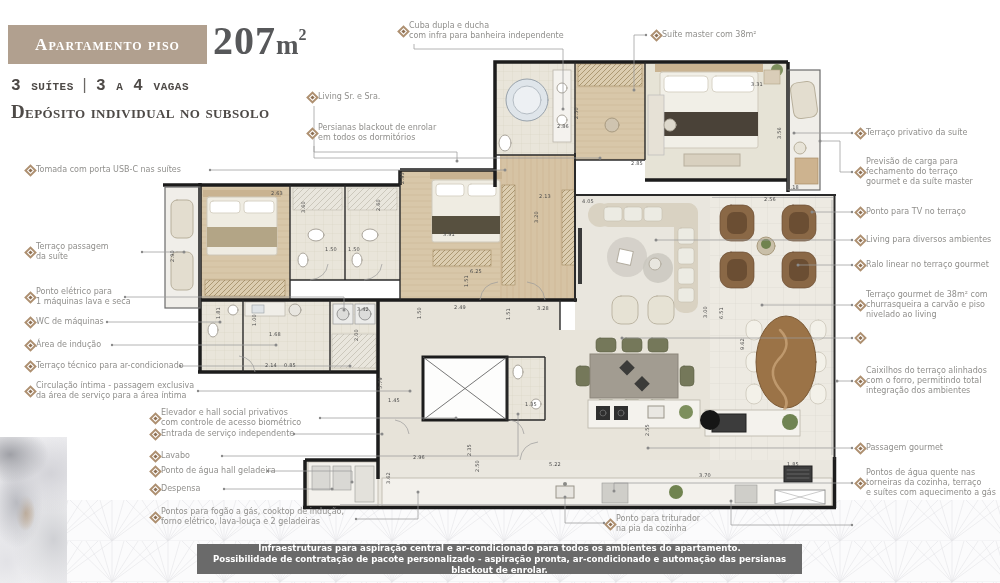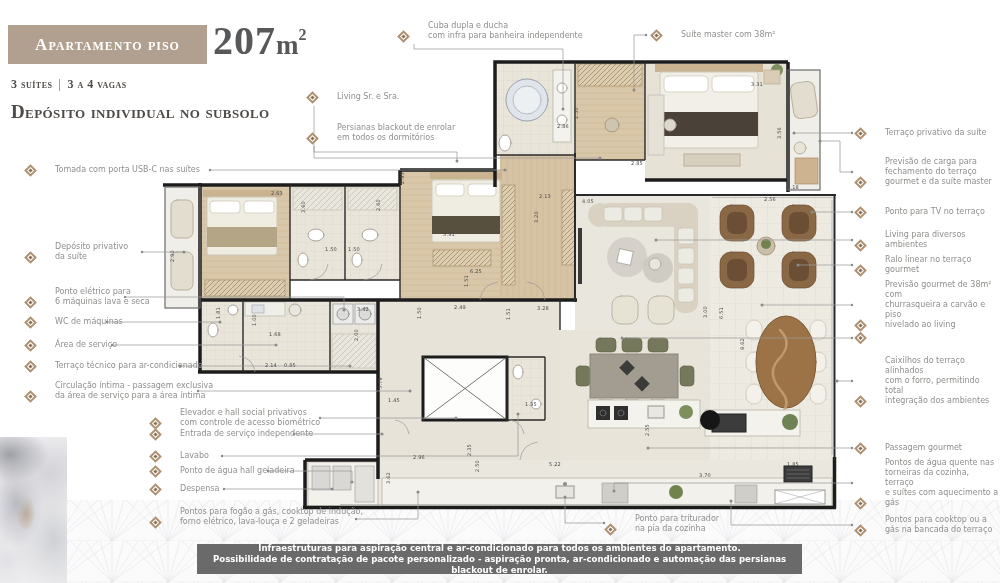--- a/index.html
+++ b/index.html
@@ -22,36 +22,36 @@
   .badge{position:absolute;left:8px;top:25px;width:199px;height:39px;background:#b1a08f;
     color:#fff;display:flex;align-items:center;justify-content:center;
     font-family:"Liberation Serif",serif;font-variant:small-caps;font-weight:600;
     font-size:17px;letter-spacing:1px;}
   .area{position:absolute;left:213px;top:21px;color:#57585a;
     font-family:"Liberation Serif",serif;font-weight:bold;line-height:1;}
   .area .n{font-size:40px;letter-spacing:1px;}
   .area .m{font-size:27px;}
   .area .s{font-size:16px;vertical-align:14px;}
   .sub1{position:absolute;left:11px;top:77px;color:#4e4a47;
-    font-family:Liberation Serif, serif;font-variant:small-caps;font-weight:700;
-    font-size:12px;letter-spacing:.5px;}
+    font-family:Liberation Mono, monospace;font-variant:small-caps;font-weight:700;
+    font-size:16px;letter-spacing:.5px;}
   .sub1 .sep{font-weight:400;color:#6b6764;padding:0 6px;}
   .sub2{position:absolute;left:11px;top:101px;color:#4e4a47;
     font-family:"Liberation Serif",serif;font-variant:small-caps;font-weight:700;
     font-size:19px;letter-spacing:.4px;}
   
   #logo{position:absolute;left:840px;top:10px;width:135px;height:68px;}
   #logo .word1{position:absolute;left:3px;top:47px;width:62px;text-align:center;
     font-family:"Liberation Serif",serif;font-size:14px;letter-spacing:4px;color:#9298a0;}
   #logo .word2{position:absolute;left:66px;top:46px;width:62px;height:19px;background:#55575b;
     color:#fff;display:flex;align-items:center;justify-content:center;
     font-family:"Liberation Serif",serif;font-size:11px;letter-spacing:4px;}
   #logo svg{position:absolute;left:52px;top:0px;}
   
-  .co{position:absolute;display:flex;align-items:flex-end;gap:20px;transform:translateY(-50%);
+  .co{position:absolute;display:flex;align-items:center;gap:1px;transform:translateY(-50%);
       color:#908f8c;font-size:8px;line-height:10px;}
   .co .t{white-space:pre-line;}
   .dia{flex:0 0 auto;width:5px;height:5px;background:#fff;border:2px solid #ae9071;
        transform:rotate(45deg);position:relative;}
   .dia::after{content:"";position:absolute;left:1px;top:1px;right:1px;bottom:1px;background:#8d6f52;}
   
   #footerbar{position:absolute;left:197px;top:544px;width:605px;height:30px;background:#6a6a6a;
     color:#fff;display:flex;flex-direction:column;align-items:center;justify-content:center;
     font-size:8.6px;font-weight:bold;line-height:11px;text-align:center;}
   
@@ -489,35 +489,35 @@
       <span class="t">Persianas blackout de enrolar
 em todos os dormitórios</span>
     </div>
 
   <div class="co" style="left:26px;top:170px">
       <span class="dia"></span>
       <span class="t">Tomada com porta USB-C nas suítes</span>
     </div>
   <div class="co" style="left:26px;top:252px">
       <span class="dia"></span>
-      <span class="t">Depósito privativo
+      <span class="t">Terraço passagem
 da suíte</span>
     </div>
   <div class="co" style="left:26px;top:297px">
       <span class="dia"></span>
       <span class="t">Ponto elétrico para
-6 máquinas lava e seca</span>
+1 máquinas lava e seca</span>
     </div>
   <div class="co" style="left:26px;top:322px">
       <span class="dia"></span>
       <span class="t">WC de máquinas</span>
     </div>
   <div class="co" style="left:26px;top:345px">
       <span class="dia"></span>
-      <span class="t">Área de serviço</span>
+      <span class="t">Área de indução</span>
     </div>
   <div class="co" style="left:26px;top:366px">
       <span class="dia"></span>
       <span class="t">Terraço técnico para ar-condicionado</span>
     </div>
   <div class="co" style="left:26px;top:391px">
       <span class="dia"></span>
       <span class="t">Circulação íntima - passagem exclusiva
 da área de serviço para a área íntima</span>
     </div>
@@ -565,21 +565,21 @@
   <div class="co" style="left:856px;top:240px">
       <span class="dia"></span>
       <span class="t">Living para diversos ambientes</span>
     </div>
   <div class="co" style="left:856px;top:265px">
       <span class="dia"></span>
       <span class="t">Ralo linear no terraço gourmet</span>
     </div>
   <div class="co" style="left:856px;top:305px">
       <span class="dia"></span>
-      <span class="t">Previsão gourmet de 38m² com
+      <span class="t">Terraço gourmet de 38m² com
 churrasqueira a carvão e piso
 nivelado ao living</span>
     </div>
   <div class="co" style="left:856px;top:338px">
       <span class="dia"></span>
     </div>
   <div class="co" style="left:856px;top:381px">
       <span class="dia"></span>
       <span class="t">Caixilhos do terraço alinhados
 com o forro, permitindo total
@@ -587,25 +587,20 @@
     </div>
   <div class="co" style="left:856px;top:448px">
       <span class="dia"></span>
       <span class="t">Passagem gourmet</span>
     </div>
   <div class="co" style="left:856px;top:483px">
       <span class="dia"></span>
       <span class="t">Pontos de água quente nas
 torneiras da cozinha, terraço
 e suítes com aquecimento a gás</span>
-    </div>
-  <div class="co" style="left:856px;top:525px">
-      <span class="dia"></span>
-      <span class="t">Pontos para cooktop ou a
-gás na bancada do terraço</span>
     </div>
 
   <div class="co" style="left:606px;top:524px">
       <span class="dia"></span>
       <span class="t">Ponto para triturador
 na pia da cozinha</span>
     </div>
 
   <div id="footerbar">
     <div>Infraestruturas para aspiração central e ar-condicionado para todos os ambientes do apartamento.</div>

